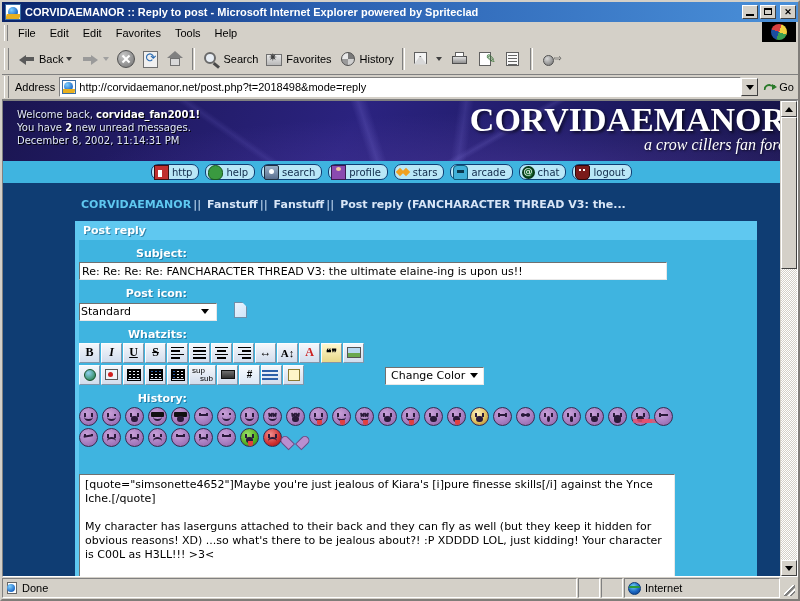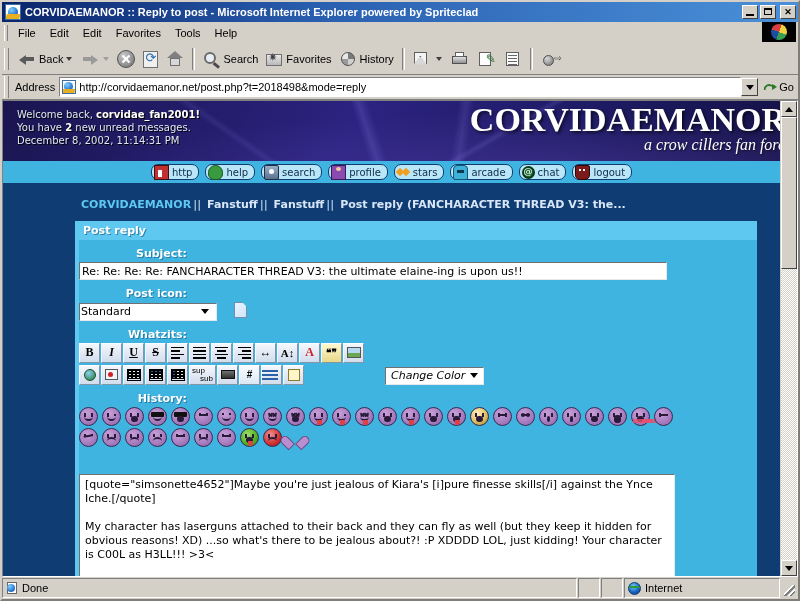--- a/index.html
+++ b/index.html
@@ -1124,21 +1124,21 @@
                 <span style="display:flex;flex-direction:column;gap:2px;">
                   <i style="display:block;width:12px;height:2px;background:#2b5fa8;box-shadow:-4px 0 0 0 #2b5fa8;"></i>
                   <i style="display:block;width:12px;height:2px;background:#2b5fa8;box-shadow:-4px 0 0 0 #2b5fa8;"></i>
                   <i style="display:block;width:12px;height:2px;background:#2b5fa8;box-shadow:-4px 0 0 0 #2b5fa8;"></i>
                 </span>
               </div>
               <div class="ebtn">
                 <span style="width:12px;height:12px;background:#fff6c8;border:1px solid #8a7a30;box-sizing:border-box;"></span>
               </div>
             </div>
-            <div class="changecolor" style="align-self:flex-end; margin-bottom:2px;font-style:italic;">
+            <div class="changecolor" style="align-self:flex-end; margin-bottom:2px;">
               <span>Change Color</span>
               <span class="cc-arrow"></span>
             </div>
           </div>
         </div>
 
         <div class="frow" style="padding-top:3px;">
           <div class="flabel">History:</div>
           <div class="fctl">
             <div class="smilies">

